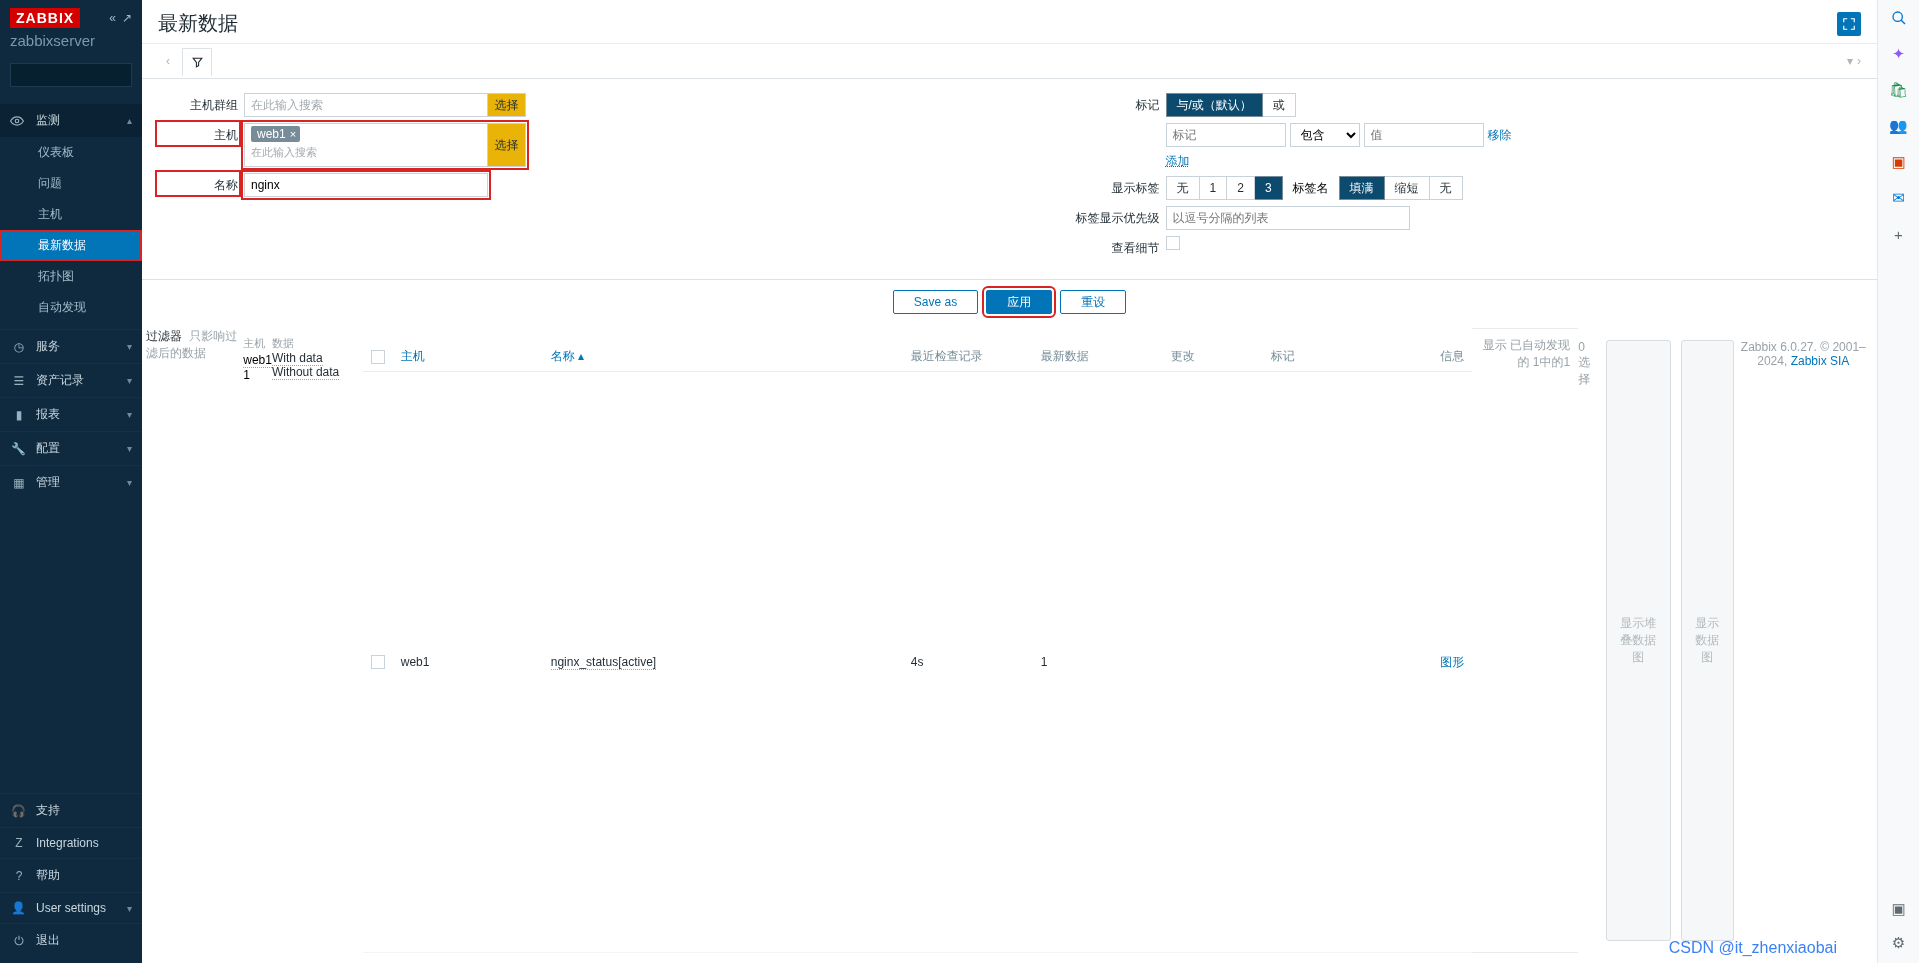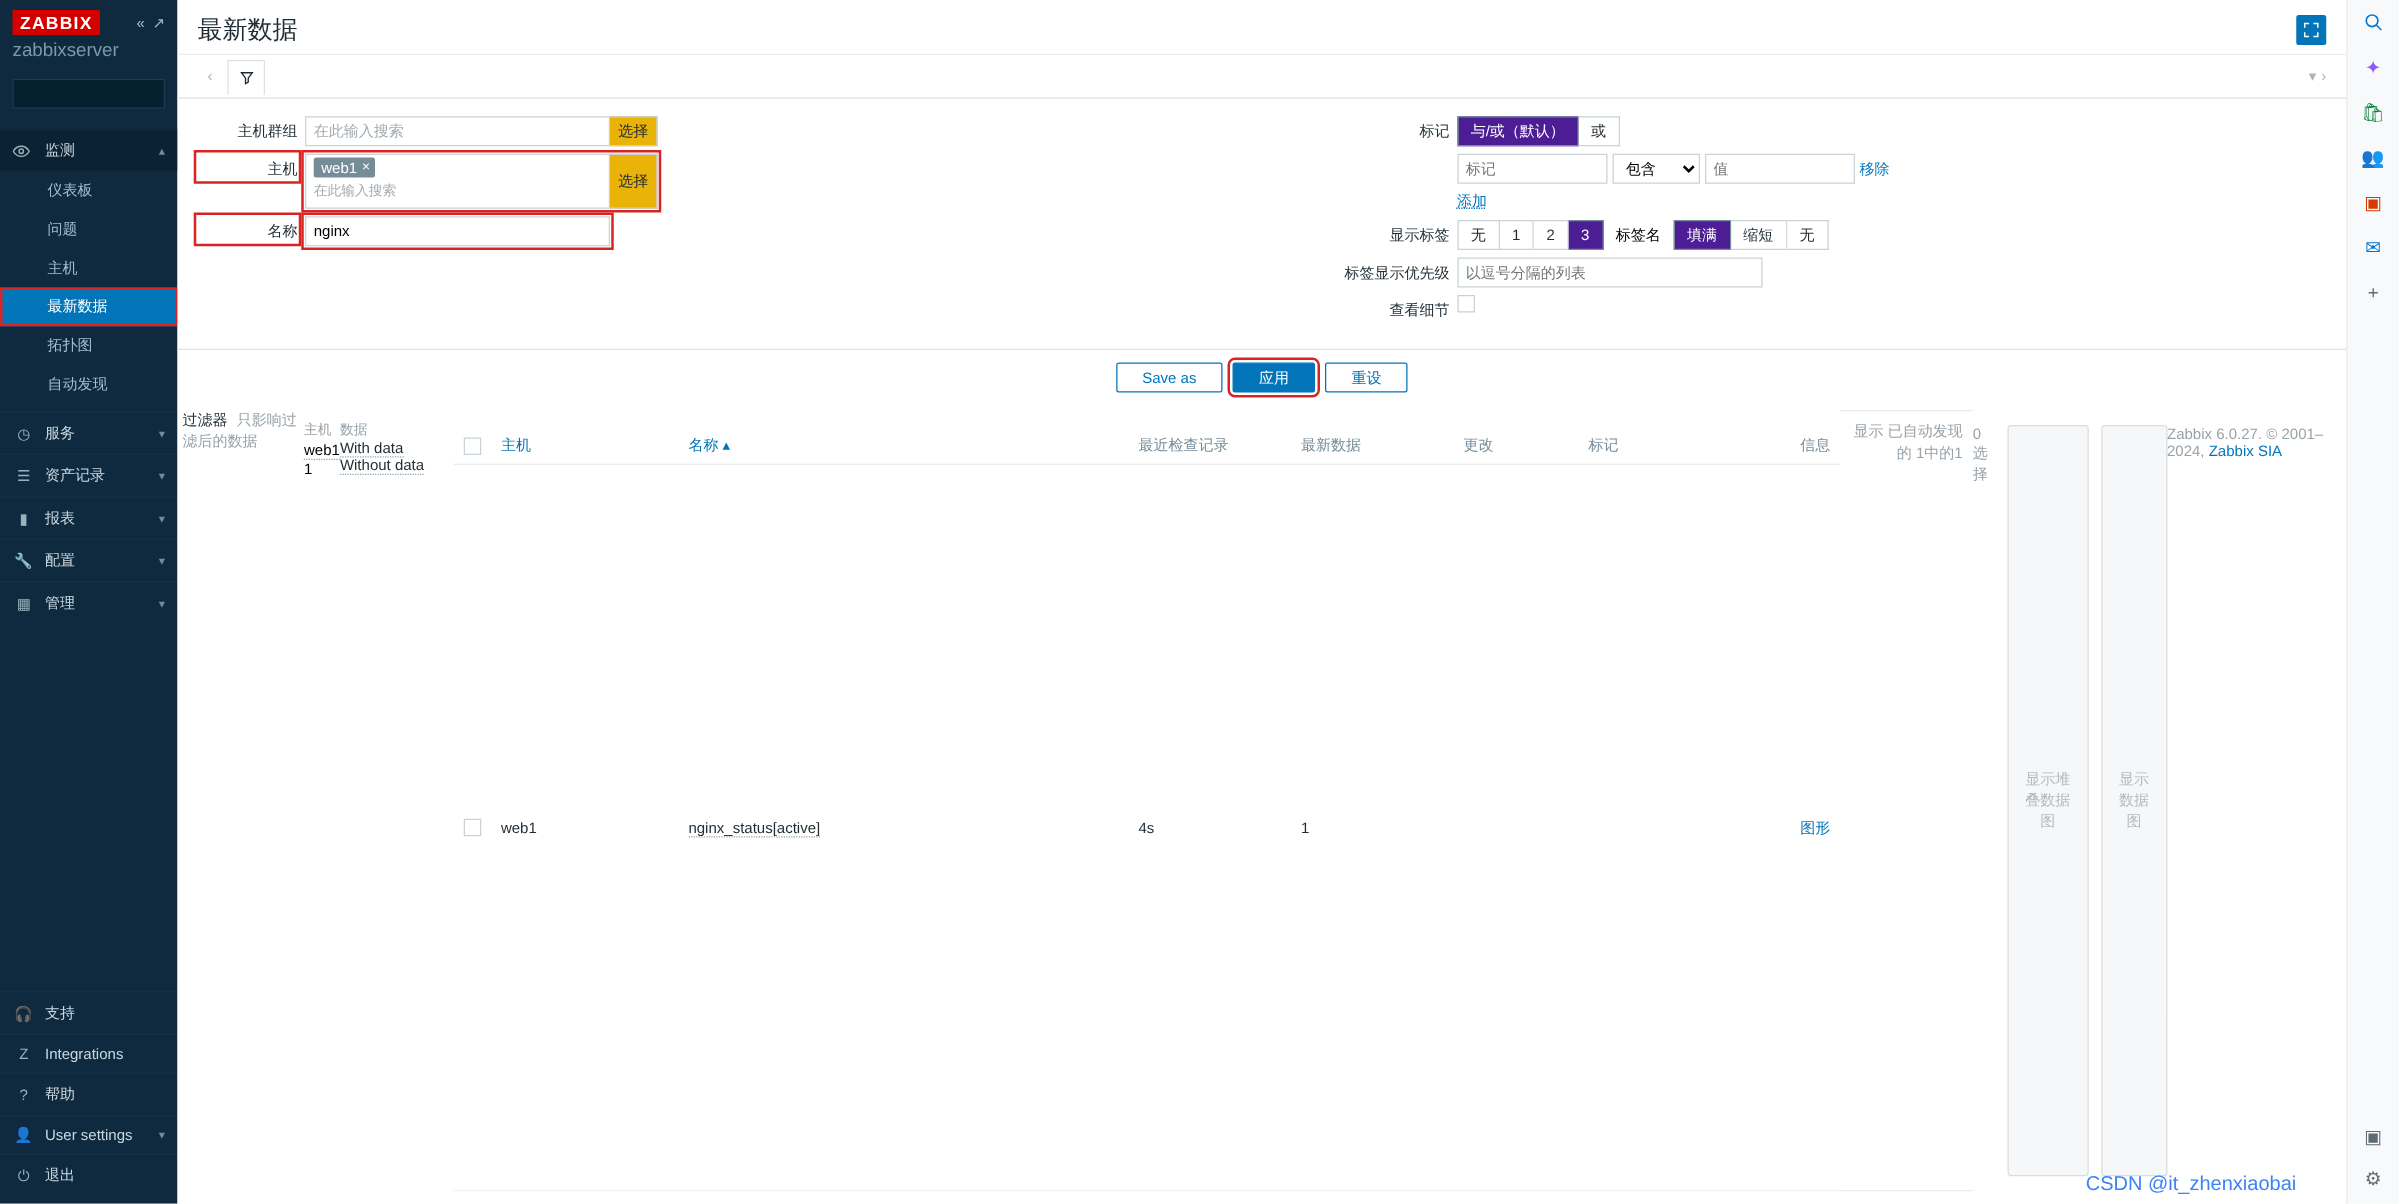--- a/index.html
+++ b/index.html
@@ -40,21 +40,21 @@
 .ms-box{width:244px;min-height:24px;border:1px solid #c9d2d8;background:#fff;padding:2px 6px;display:flex;flex-wrap:wrap;align-items:center;gap:3px}
 .ms-box .token{background:#768d99;color:#fff;padding:1px 4px 1px 6px;border-radius:2px;display:flex;align-items:center;gap:4px;font-size:11px}
 .ms-box .token .x{cursor:pointer;font-size:11px}
 .ms-box .ph{color:#a3abaf}
 .ms-btn{width:38px;border:1px solid #c9d2d8;border-left:none;background:#eab308;color:#1f2c33;cursor:pointer}
 .text-in{width:244px;height:24px;border:1px solid #c9d2d8;padding:0 6px;outline:none}
 .hl-box{outline:2px solid #d92424;outline-offset:1px}
 .seg{display:flex}
 .seg button{border:1px solid #c9d2d8;background:#fff;height:24px;padding:0 10px;color:#1f2c33;cursor:pointer}
 .seg button+button{border-left:none}
-.seg button.on{background:#4c1d95;color:#fff;border-color:#768d99}
+.seg button.on{background:#0c4a6e;color:#fff;border-color:#768d99}
 .tag-row{display:flex;align-items:center;gap:4px}
 .tag-in{width:120px;height:24px;border:1px solid #c9d2d8;padding:0 6px}
 .tag-sel{height:24px;border:1px solid #c9d2d8;background:#fff;padding:0 18px 0 6px}
 .link{color:#0275b8;text-decoration:underline dotted;cursor:pointer}
 .link2{color:#0275b8;cursor:pointer}
 .cb{width:14px;height:14px;border:1px solid #c9d2d8}
 .actions{display:flex;justify-content:center;gap:8px;padding:10px 0 4px}
 .btn{height:24px;padding:0 20px;border:1px solid #0275b8;background:#fff;color:#0275b8;cursor:pointer;border-radius:2px}
 .btn.primary{background:#0275b8;color:#fff}
 .btn.hl{outline:2px solid #d92424;outline-offset:2px}
@@ -68,21 +68,21 @@
 .table{width:100%;margin-top:14px;border-collapse:collapse}
 .table th{text-align:left;color:#768d99;font-weight:normal;padding:6px 8px;border-bottom:1px solid #e9ecef}
 .table th a{color:#0275b8}
 .table td{padding:6px 8px;border-bottom:1px solid #f3f4f5;color:#1f2c33}
 .table td a{color:#0275b8}
 .item-name{border-bottom:1px dotted #98a2a8}
 .table-foot{text-align:right;color:#98a2a8;padding:8px;border-top:1px solid #e9ecef;border-bottom:1px solid #e9ecef}
 .sel-row{display:flex;gap:10px;padding:12px 0}
 .sel-count{color:#98a2a8}
 .dbtn{border:1px solid #d8dde1;background:#f6f7f8;color:#b3bbc0;padding:4px 10px;border-radius:3px}
-.footer{color:#98a2a8;padding:12px 0;font-size:11px}
+.footer{text-align:center;color:#98a2a8;padding:12px 0;font-size:11px}
 .footer a{color:#0275b8}
 .rightbar{width:42px;background:#f8f9fa;border-left:1px solid #e5e8ea;display:flex;flex-direction:column;align-items:center;padding-top:8px;gap:16px;flex-shrink:0}
 .rb-ic{width:20px;height:20px;display:flex;align-items:center;justify-content:center;font-size:15px}
 .rb-bottom{margin-top:auto;padding-bottom:10px;display:flex;flex-direction:column;gap:14px;align-items:center}
 .watermark{position:absolute;right:40px;bottom:6px;color:#3b82f6;font-size:16px}
 svg{display:block}
 </style>
 </head>
 <body>
 

